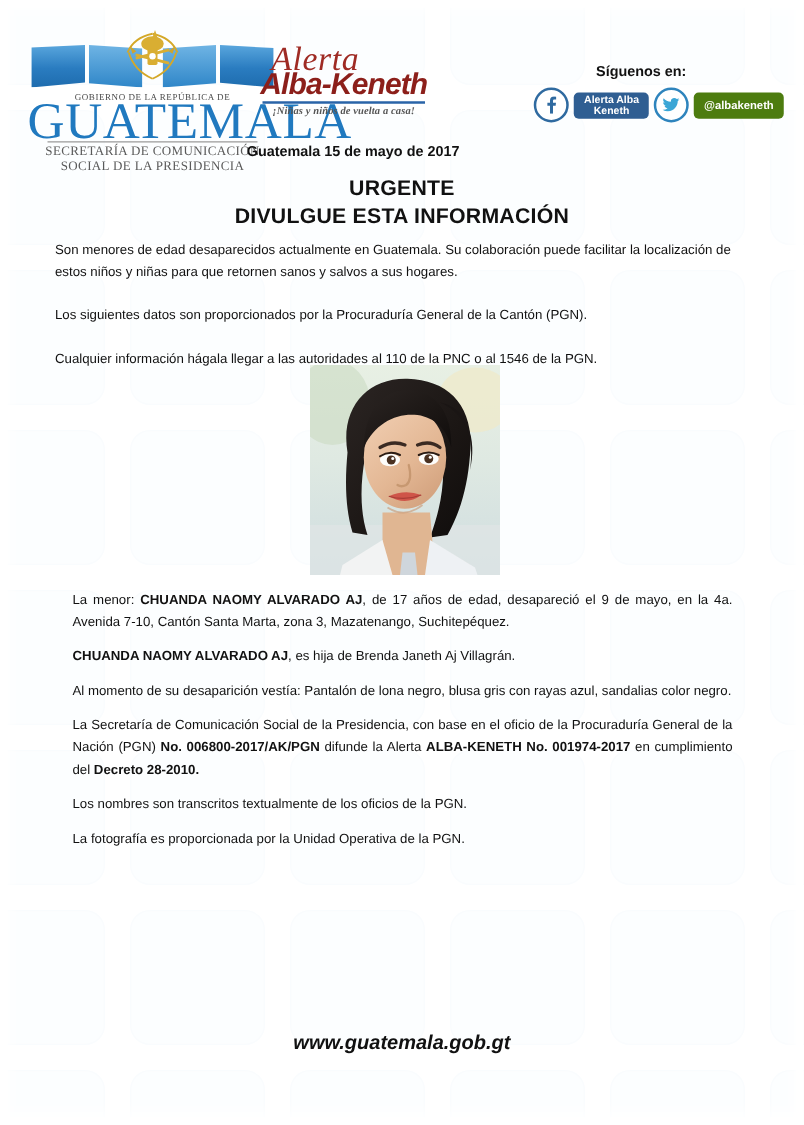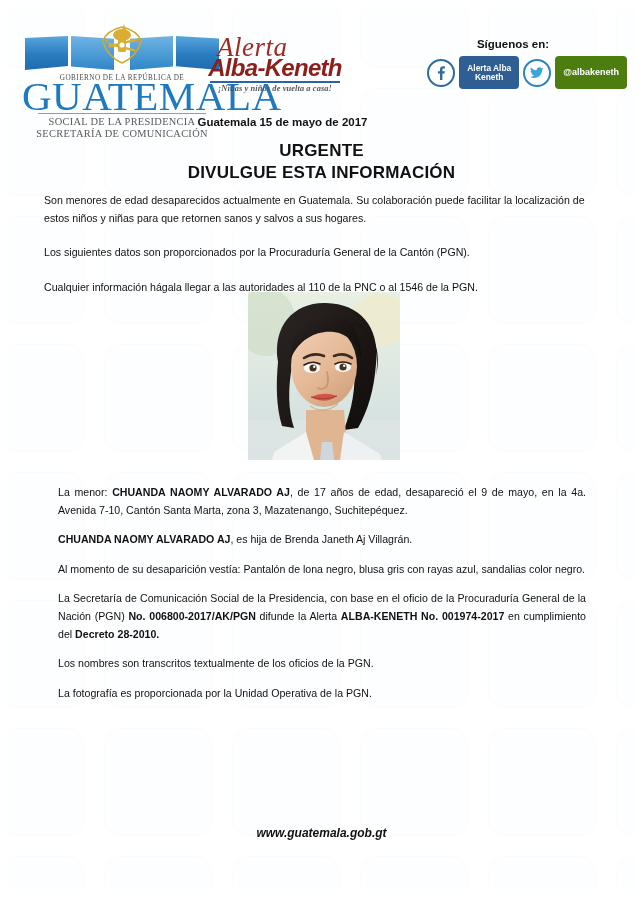--- a/index.html
+++ b/index.html
@@ -171,21 +171,21 @@
     font-size: 8.4px;
     color: #555;
     margin-top: 1px;
     letter-spacing: .1px;
   }
 
   
   .social {
     position: absolute;
     right: 16px;
-    top: 38px;
+    top: 52px;
     width: 220px;
   }
   .social-title {
     text-align: center;
     font-size: 11.5px;
     font-weight: bold;
     color: #111;
     margin-bottom: 6px;
     padding-right: 8px;
   }
@@ -201,21 +201,21 @@
     border-radius: 50%;
     border: 2px solid #2e84bd;
     display: flex;
     align-items: center;
     justify-content: center;
     flex: 0 0 auto;
     background: #fff;
   }
   .circ.fb { border-color: #2f6aa0; }
   .pill {
-    height: 33px;
+    height: 21px;
     border-radius: 4px;
     display: flex;
     align-items: center;
     justify-content: center;
     padding: 0 8px;
     color: #fff;
     font-size: 8.4px;
     font-weight: bold;
     line-height: 9px;
     text-align: center;
@@ -284,32 +284,32 @@
   
   .body-text {
     position: absolute;
     left: 58px;
     top: 472px;
     width: 528px;
     font-size: 10.6px;
     line-height: 17.6px;
     color: #111;
   }
-  .body-text p { margin: 12px 0 10px 0; }
+  .body-text p { margin: 0 0 10px 0; }
   .body-text p.just { text-align: justify; }
   .body-text b { font-weight: bold; }
 
   
   .footer-url {
     position: absolute;
     left: 0;
     top: 826px;
     width: 643px;
     text-align: center;
-    font-size: 12px;
+    font-size: 16px;
     font-weight: bold;
     font-style: italic;
     color: #111;
   }
 </style>
 </head>
 <body>
 
 <div id="page">
 
@@ -393,22 +393,22 @@
             </g>
             <g fill="#cfa42c">
               <path d="M13 19 l-5 -4 l2 6 z"></path>
               <path d="M39 19 l5 -4 l-2 6 z"></path>
             </g>
           </svg>
         </div>
         <div class="gt-sub">GOBIERNO DE LA REPÚBLICA DE</div>
         <div class="gt-word">GUATEMALA</div>
         <div class="gt-rule"></div>
+        <div class="gt-dept">SECRETARÍA DE COMUNICACIÓN</div>
         <div class="gt-dept">SOCIAL DE LA PRESIDENCIA</div>
-        <div class="gt-dept">SECRETARÍA DE COMUNICACIÓN</div>
       </div>
 
       <div class="ak-logo">
         <div class="ak-alerta">Alerta</div>
         <div class="ak-main">Alba-Keneth</div>
         <div class="ak-bar"></div>
         <div class="ak-tag">¡Niñas y niños de vuelta a casa!</div>
       </div>
 
       <div class="social">

